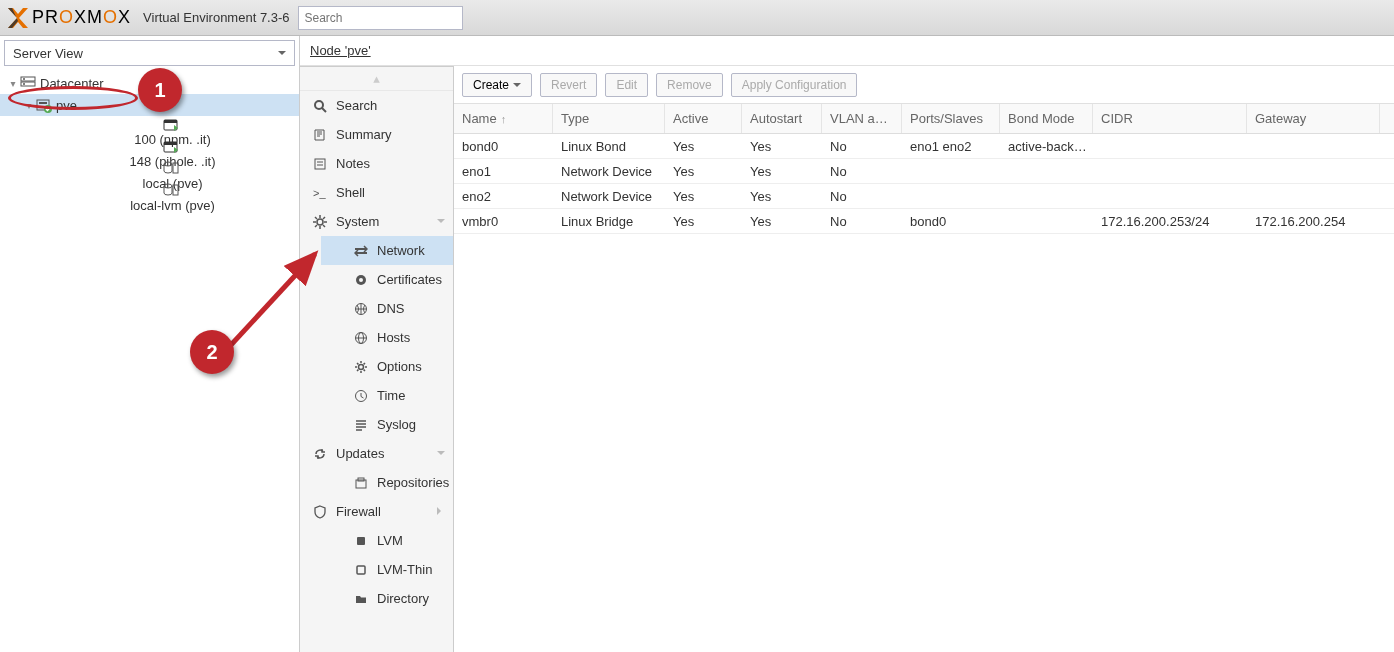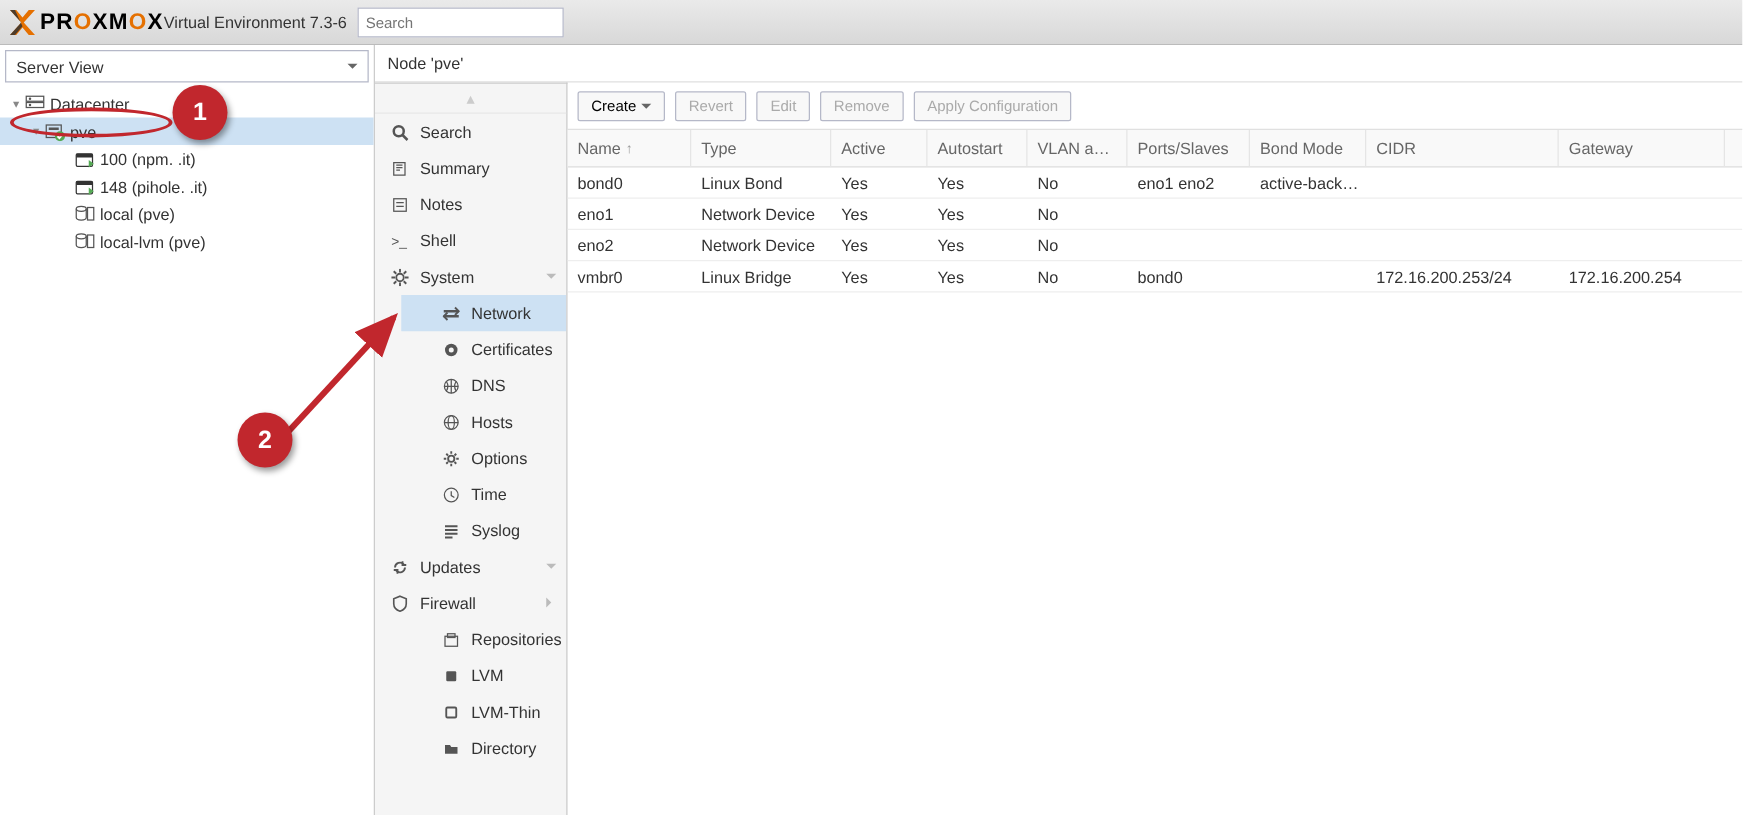--- a/index.html
+++ b/index.html
@@ -2,39 +2,39 @@
 <html><head>
 <meta charset="utf-8">
 <style>
 * { box-sizing: border-box; margin: 0; padding: 0; }
 body { font-family: Arial, Helvetica, sans-serif; font-size: 13px; color: #333; background: #fff; width: 1394px; height: 652px; overflow: hidden; position: relative; }
 
 
 .header { height: 36px; background: linear-gradient(#eaeaea, #d8d8d8); border-bottom: 1px solid #bbb; display: flex; align-items: center; padding: 0 6px; }
 .logo { display: flex; align-items: center; gap: 2px; }
 .logo-x { width: 24px; height: 24px; }
-.logo-text { font-size: 18px; font-weight: 700; letter-spacing: 1px; color: #000; }
+.logo-text { font-size: 18px; font-weight: 400; letter-spacing: 1px; color: #000; }
 .logo-text .o { color: #e57000; }
-.ve-label { margin-left: 0; font-size: 13px; color: #333; }
+.ve-label { margin-left: 12px; font-size: 13px; color: #333; }
 .search-box { margin-left: 8px; width: 165px; height: 24px; border: 1px solid #b5b8c8; background: #fff; padding: 2px 6px; font-size: 12px; }
 
 
 .main { display: flex; height: calc(652px - 36px); }
 
 
 .left-panel { width: 300px; border-right: 1px solid #ccc; display: flex; flex-direction: column; }
 .view-selector { height: 26px; border: 1px solid #b5b8c8; margin: 4px; background: #fff; display: flex; align-items: center; padding: 0 8px; position: relative; cursor: pointer; }
 .view-selector::after { content: ''; position: absolute; right: 8px; top: 10px; border: 4px solid transparent; border-top-color: #666; }
 .tree { flex: 1; overflow: auto; padding: 2px 0; position: relative; }
 .tree-item { height: 22px; display: flex; align-items: center; padding-left: 6px; cursor: pointer; white-space: nowrap; position: relative; }
 .tree-item.selected { background: #cde1f3; }
 .tree-item .exp { width: 14px; height: 14px; display: inline-flex; align-items: center; justify-content: center; color: #888; font-size: 10px; }
 .tree-icon { width: 16px; height: 16px; margin-right: 4px; display: inline-flex; align-items: center; justify-content: center; }
 .indent-1 { padding-left: 22px; }
-.indent-2 { padding-left: 46px; }
+.indent-2 { padding-left: 46px; flex-direction: column; }
 
 
 .mid-panel { width: 154px; border-right: 1px solid #ccc; background: #f5f5f5; display: flex; flex-direction: column; }
 .mid-header { height: 30px; padding-left: 10px; display: flex; align-items: center; background: #fff; border-bottom: 1px solid #e0e0e0; font-size: 13px; }
 .mid-arrows { height: 24px; display: flex; align-items: center; justify-content: center; color: #ccc; gap: 18px; border-bottom: 1px solid #e8e8e8; }
 .nav-list { flex: 1; overflow: auto; }
 .nav-item { height: 29px; display: flex; align-items: center; padding-left: 12px; cursor: pointer; position: relative; font-size: 13px; }
 .nav-item.sub { padding-left: 32px; margin-left: 21px; }
 .nav-item.selected { background: #cde1f3; }
 .nav-item.expandable::after { content: ''; position: absolute; right: 8px; top: 12px; border: 4px solid transparent; border-top-color: #bbb; }
@@ -158,21 +158,21 @@
               <path d="M1 4 v7 a4 2 0 0 0 8 0 v-7" fill="none" stroke="#555"></path>
               <rect x="10" y="3" width="5" height="10" fill="none" stroke="#555"></rect>
             </svg>
           </span>
           <span>local-lvm (pve)</span>
         </div>
       </div>
   </div>
 
   <div style="flex:1; display:flex; flex-direction:column;">
-    <div class="mid-header" style="padding-left:10px;">
+    <div class="mid-header" style="padding-left:10px;text-decoration:underline;">
       <span>Node 'pve'</span>
     </div>
     <div style="flex:1; display:flex;">
       <div class="mid-panel" style="border-top:1px solid #ccc;">
         <div class="mid-arrows">
           <span>▴</span>
         </div>
         <div class="nav-list" id="nav-list">
             <div class="nav-item">
               <span class="nav-icon">
@@ -296,36 +296,36 @@
             </div>
             <div class="nav-item expandable">
               <span class="nav-icon">
                 <svg width="14" height="14" fill="#555">
                   <path d="M3 7a4 4 0 0 1 7-2.5M11 7a4 4 0 0 1-7 2.5" fill="none" stroke="#555" stroke-width="1.5"></path>
                   <path d="M9 2v3h3M5 12v-3H2" fill="none" stroke="#555" stroke-width="1.5"></path>
                 </svg>
               </span>
               <span>Updates</span>
             </div>
-            <div class="nav-item expandable right">
-              <span class="nav-icon">
-                <svg width="14" height="14" fill="#555">
-                  <path d="M7 1l5 2v4c0 3-2 5-5 6-3-1-5-3-5-6V3z" fill="none" stroke="#555" stroke-width="1.3"></path>
-                </svg>
-              </span>
-              <span>Firewall</span>
-            </div>
             <div class="nav-item sub">
               <span class="nav-icon">
                 <svg width="14" height="14" fill="#555">
                   <rect x="2" y="4" width="10" height="8" fill="none" stroke="#555"></rect>
                   <rect x="4" y="2" width="6" height="3" fill="none" stroke="#555"></rect>
                 </svg>
               </span>
               <span>Repositories</span>
+            </div>
+            <div class="nav-item expandable right">
+              <span class="nav-icon">
+                <svg width="14" height="14" fill="#555">
+                  <path d="M7 1l5 2v4c0 3-2 5-5 6-3-1-5-3-5-6V3z" fill="none" stroke="#555" stroke-width="1.3"></path>
+                </svg>
+              </span>
+              <span>Firewall</span>
             </div>
             <div class="nav-item sub">
               <span class="nav-icon">
                 <svg width="14" height="14" fill="#555">
                   <rect x="3" y="3" width="8" height="8" rx="1" fill="#555"></rect>
                 </svg>
               </span>
               <span>LVM</span>
             </div>
             <div class="nav-item sub">

